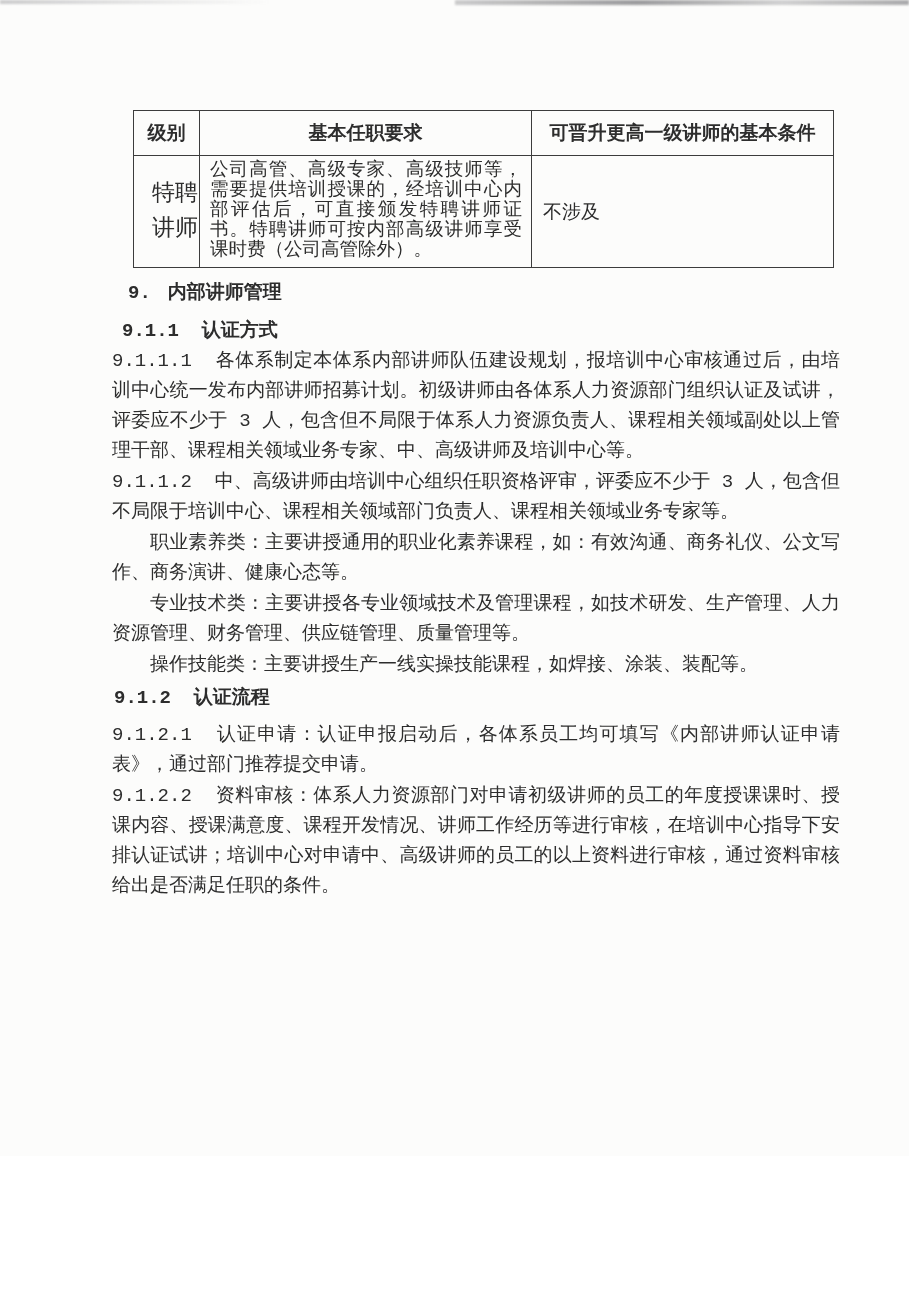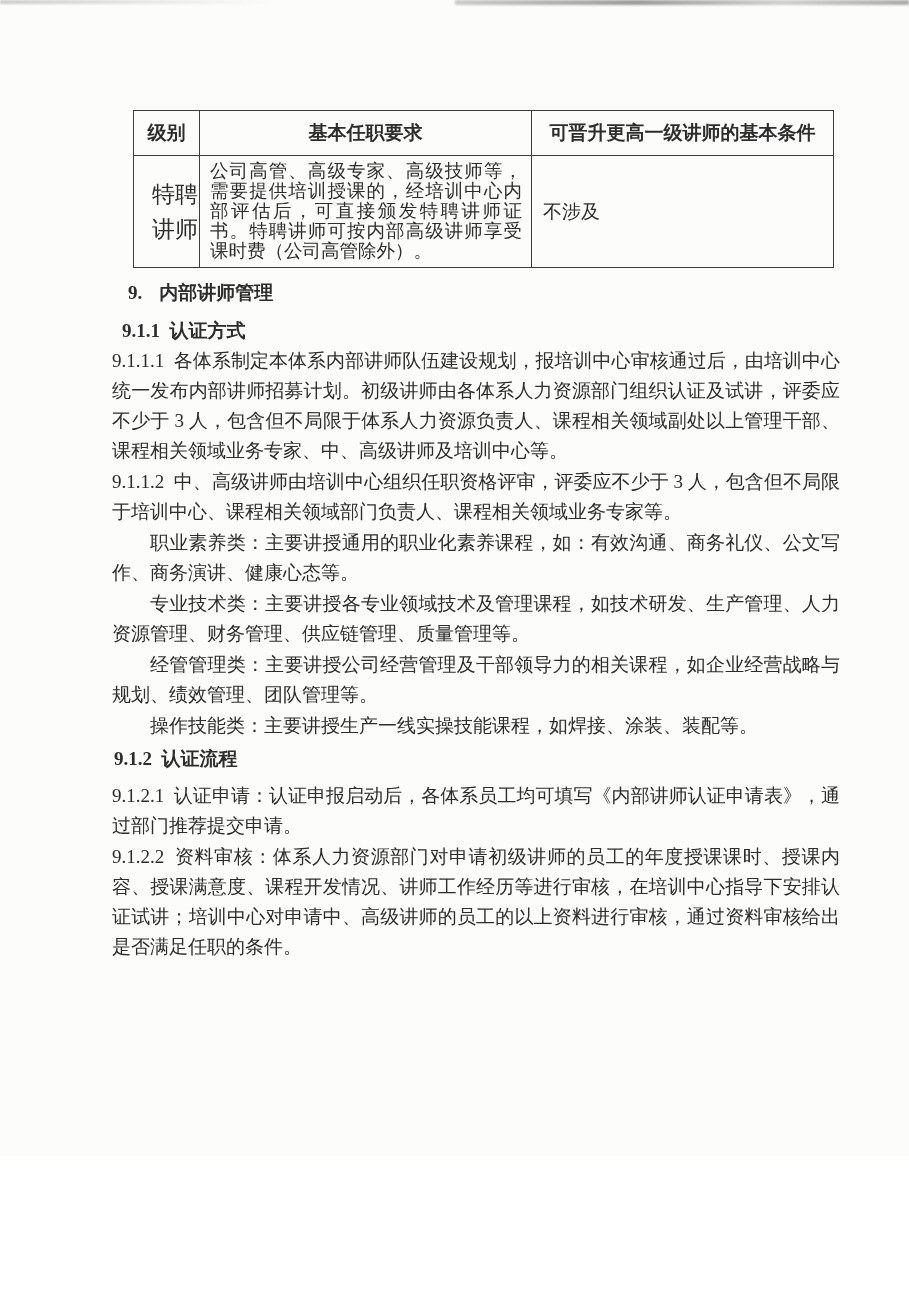--- a/index.html
+++ b/index.html
@@ -6,21 +6,21 @@
     margin: 0;
     padding: 0;
     background: #ffffff;
   }
   .page {
     position: relative;
     width: 909px;
     height: 1156px;
     background: #fcfcfb;
     overflow: hidden;
-    font-family: Liberation Serif, serif;
+    font-family: Liberation Mono, monospace;
     color: #2d2d2d;
   }
   
   .smudge { position: absolute; pointer-events: none; }
   .smudge-top-right {
     top: 0; left: 455px; width: 454px; height: 5px;
     background: linear-gradient(90deg,
       rgba(90,90,95,0.30), rgba(60,60,65,0.50) 40%,
       rgba(80,80,85,0.25) 72%, rgba(70,70,75,0.45));
     filter: blur(1px);
@@ -172,21 +172,20 @@
 
     <p class="body">9.1.1.1  各体系制定本体系内部讲师队伍建设规划，报培训中心审核通过后，由培训中心统一发布内部讲师招募计划。初级讲师由各体系人力资源部门组织认证及试讲，评委应不少于 3 人，包含但不局限于体系人力资源负责人、课程相关领域副处以上管理干部、课程相关领域业务专家、中、高级讲师及培训中心等。</p>
 
     <p class="body">9.1.1.2  中、高级讲师由培训中心组织任职资格评审，评委应不少于 3 人，包含但不局限于培训中心、课程相关领域部门负责人、课程相关领域业务专家等。</p>
 
 
     <p class="body indent">职业素养类：主要讲授通用的职业化素养课程，如：有效沟通、商务礼仪、公文写作、商务演讲、健康心态等。</p>
 
     <p class="body indent">专业技术类：主要讲授各专业领域技术及管理课程，如技术研发、生产管理、人力资源管理、财务管理、供应链管理、质量管理等。</p>
 
-    <p class="body indent">经管管理类：主要讲授公司经营管理及干部领导力的相关课程，如企业经营战略与规划、绩效管理、团队管理等。</p>
 
     <p class="body indent">操作技能类：主要讲授生产一线实操技能课程，如焊接、涂装、装配等。</p>
 
     <div class="h3 h3-flow">9.1.2  认证流程</div>
 
 
     <p class="body">9.1.2.1  认证申请：认证申报启动后，各体系员工均可填写《内部讲师认证申请表》，通过部门推荐提交申请。</p>
 
     <p class="body">9.1.2.2  资料审核：体系人力资源部门对申请初级讲师的员工的年度授课课时、授课内容、授课满意度、课程开发情况、讲师工作经历等进行审核，在培训中心指导下安排认证试讲；培训中心对申请中、高级讲师的员工的以上资料进行审核，通过资料审核给出是否满足任职的条件。</p>
 

